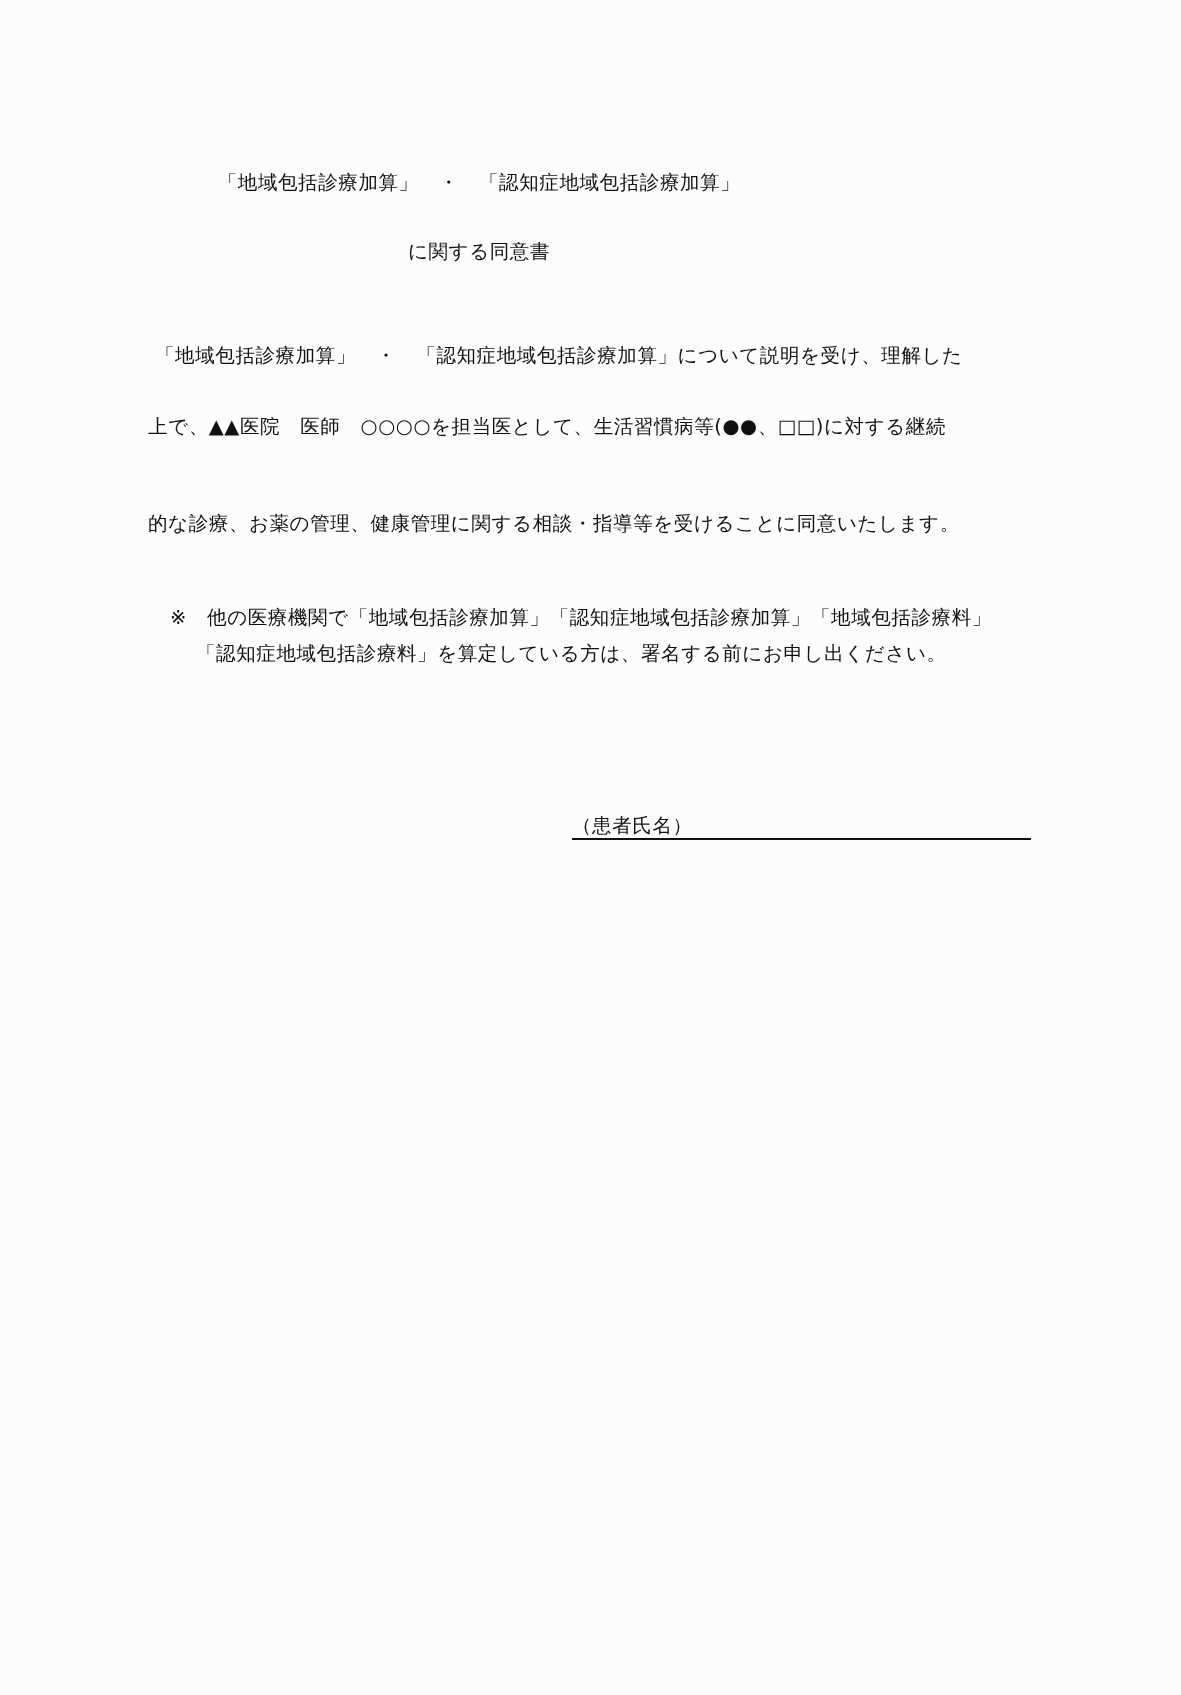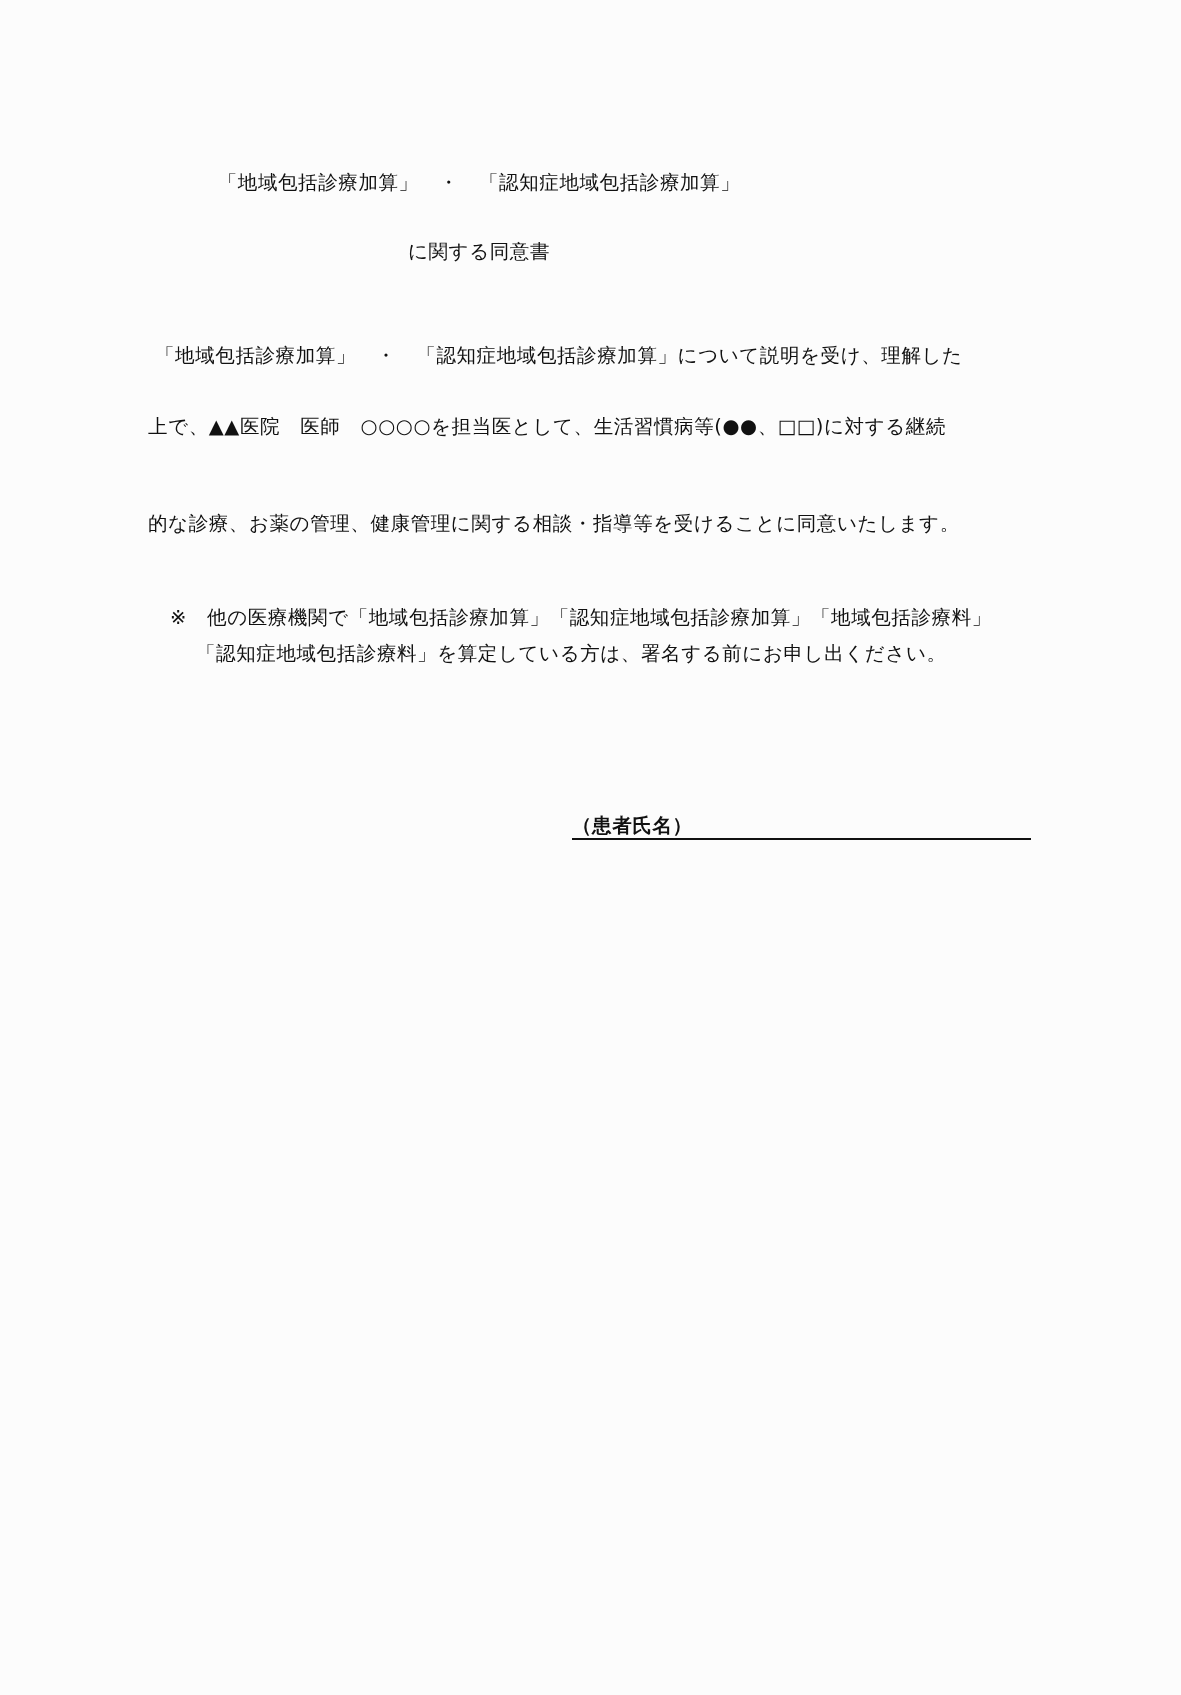--- a/index.html
+++ b/index.html
@@ -1,21 +1,21 @@
 <!DOCTYPE html>
 <html><head>
 <meta charset="utf-8">
 <style>
   html, body { margin:0; padding:0; }
   body { width:1181px; height:1695px; background:#fcfcfc; position:relative; overflow:hidden;
          font-family:"DejaVu Sans", "Liberation Sans", sans-serif; color:#111; }
   .line { position:absolute; white-space:nowrap; font-size:19.5px; line-height:24px; letter-spacing:0.6px; }
   .center { left:0; width:958px; text-align:center; }
   .sig { position:absolute; left:572px; top:812px; width:459px; height:26px; border-bottom:2px solid #111; }
-  .sig span { font-size:19.5px; letter-spacing:0.6px;font-weight:bold; }
+  .sig span { font-size:19.5px; letter-spacing:0.6px; }
 </style>
 </head>
 <body>
 
 <div>
   <div class="line center" style="top:171px;">「地域包括診療加算」　・　「認知症地域包括診療加算」</div>
   <div class="line center" style="top:240px;">に関する同意書</div>
 
   <div class="line" style="left:155px; top:344px;">「地域包括診療加算」　・　「認知症地域包括診療加算」について説明を受け、理解した</div>
   <div class="line" style="left:148px; top:415px;">上で、▲▲医院　医師　○○○○を担当医として、生活習慣病等(●●、□□)に対する継続</div>

